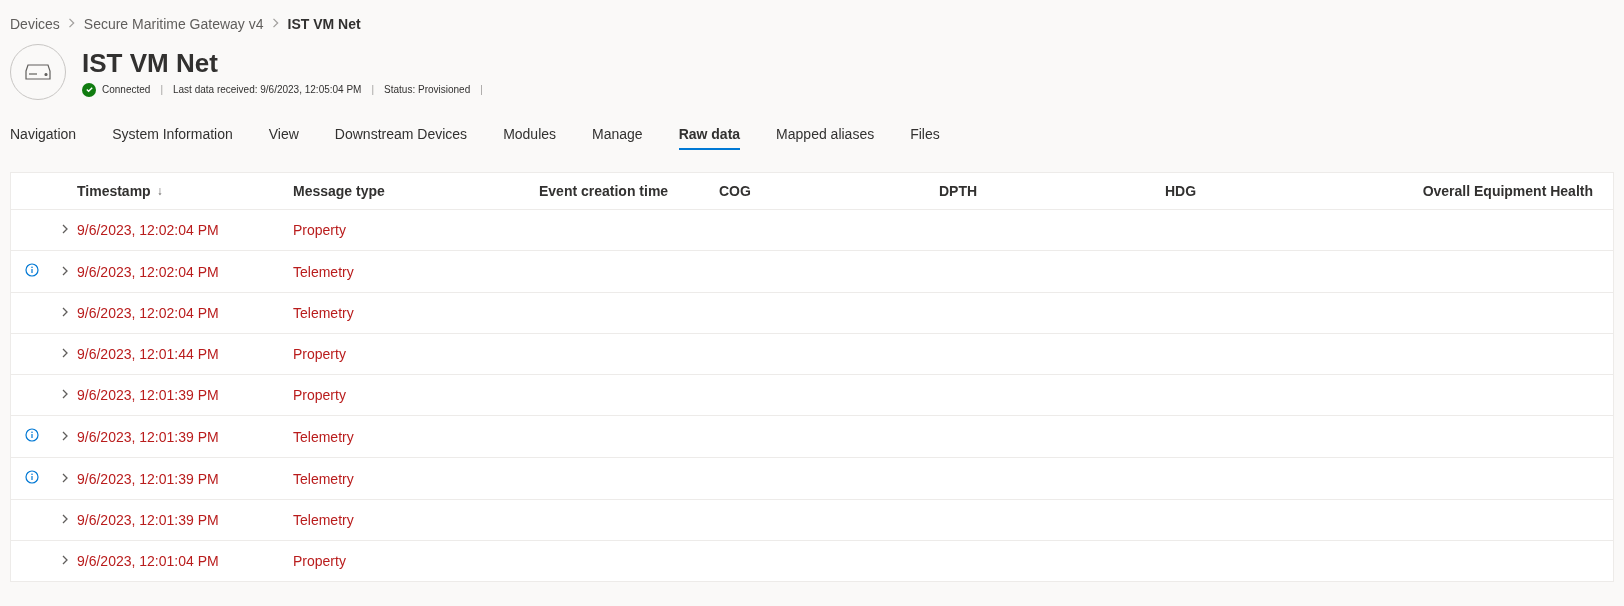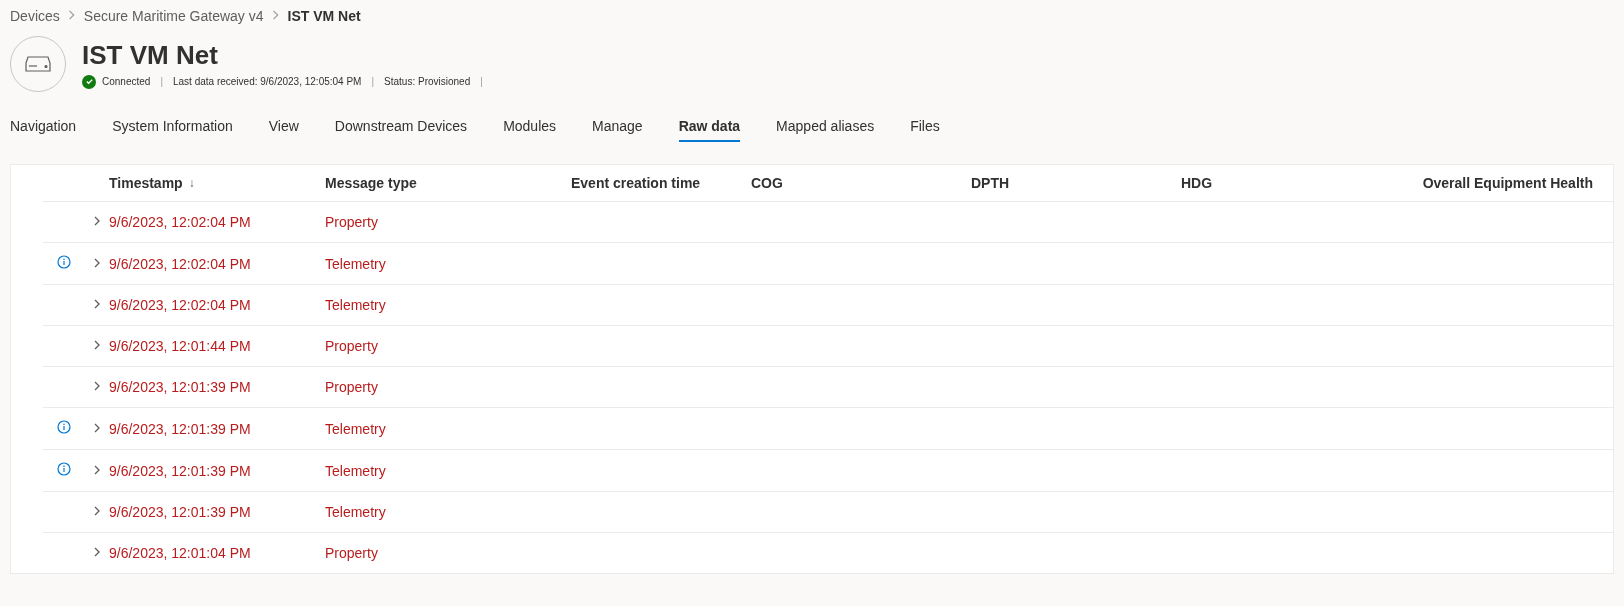--- a/index.html
+++ b/index.html
@@ -10,21 +10,21 @@
     body {
       font-family: "Segoe UI", -apple-system, BlinkMacSystemFont, sans-serif;
       font-size: 14px;
       color: #323130;
       background: #faf9f8;
       width: 1624px;
     }
     .breadcrumb {
       display: flex;
       align-items: center;
-      padding: 8px 10px 4px 10px;
+      padding: 16px 10px 4px 10px;
       gap: 8px;
       color: #605e5c;
     }
     .breadcrumb a {
       color: #605e5c;
       text-decoration: none;
       cursor: pointer;
     }
     .breadcrumb .chevron {
       color: #a19f9d;
@@ -98,21 +98,20 @@
       border-bottom: 2px solid transparent;
     }
     .tab.active {
       font-weight: 600;
       border-bottom: 2px solid #0078d4;
     }
     .table-wrapper {
       margin: 22px 10px 0 10px;
       background: #fff;
       border: 1px solid #edebe9;
-      padding-left: 32px;
     }
     .table-header-row {
       display: flex;
       align-items: center;
       padding: 10px 0;
       border-bottom: 1px solid #edebe9;
       font-weight: 600;
       color: #323130;
     }
     .col-icon {
@@ -141,21 +140,21 @@
     }
     .col-event {
       width: 180px;
       flex-shrink: 0;
     }
     .col-cog {
       width: 220px;
       flex-shrink: 0;
     }
     .col-dpth {
-      width: 210px;
+      width: 226px;
       flex-shrink: 0;
     }
     .col-hdg {
       width: 220px;
       flex-shrink: 0;
     }
     .col-health {
       flex: 1;
       text-align: right;
       padding-right: 20px;

